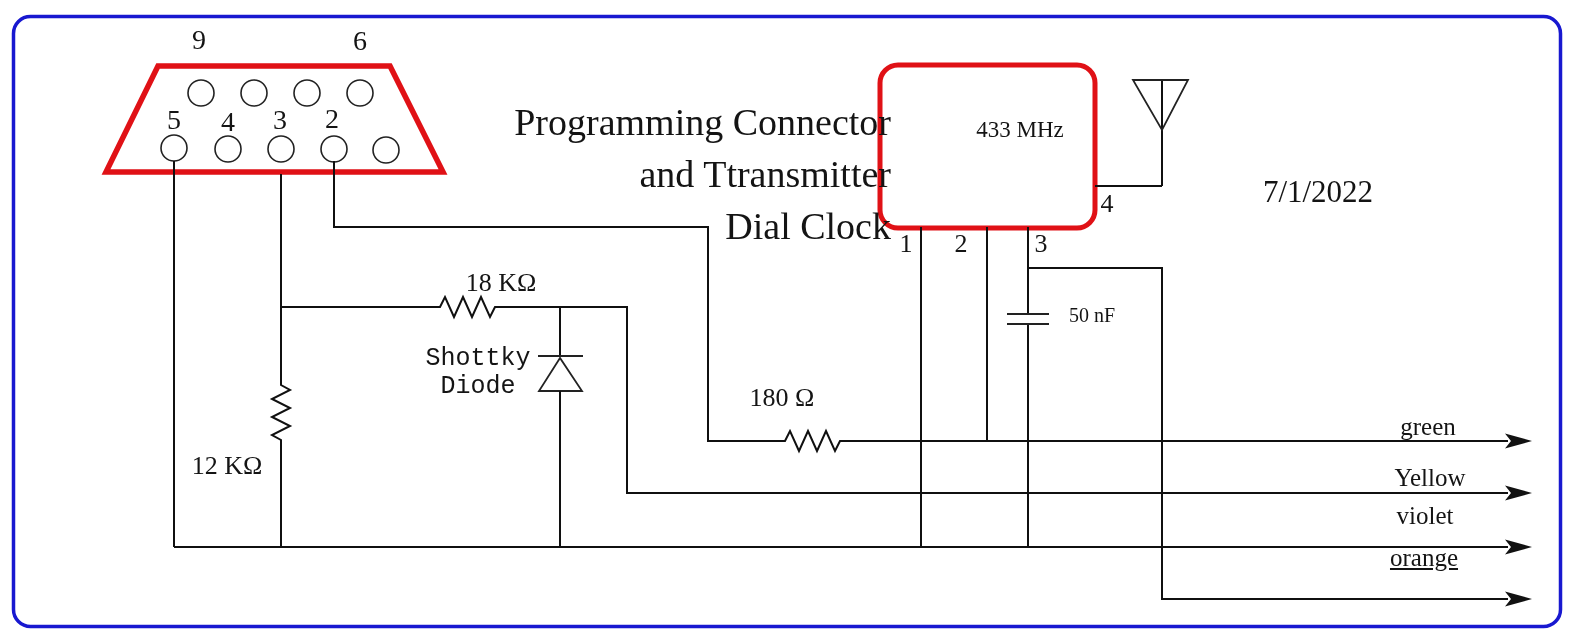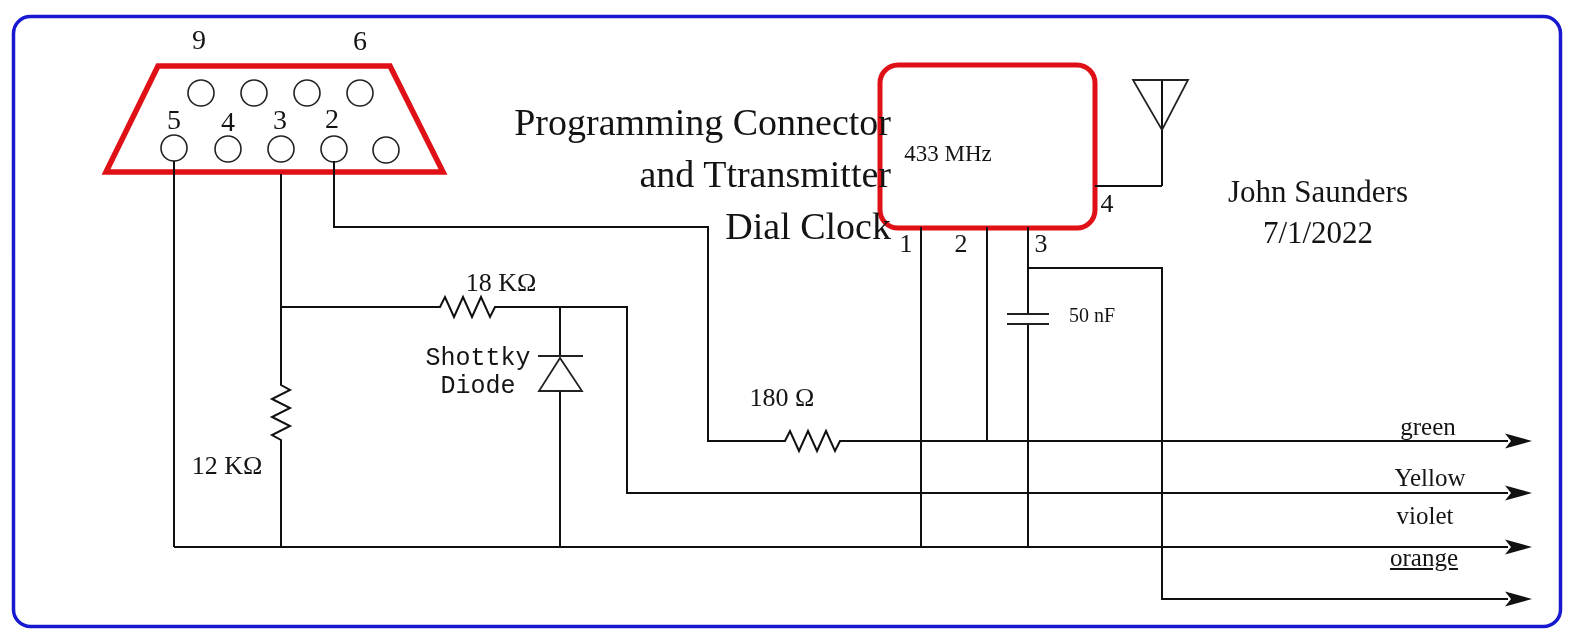--- a/index.html
+++ b/index.html
@@ -15,22 +15,22 @@
   .fs24{font-size:20px;}
   .title{
     position:absolute;left:391px;top:55px;width:500px;text-align:right;
     font-size:38px;line-height:52px;margin-top:41px;
   }
   .author{
     position:absolute;left:1193px;top:171px;width:250px;text-align:center;
     font-size:31px;line-height:41px;
   }
   .txname{
-    position:absolute;left:848px;top:116px;width:200px;text-align:center;
-    font-size:23px;line-height:27px;margin-top:24px;
+    position:absolute;left:920px;top:116px;width:200px;text-align:center;
+    font-size:23px;line-height:27px;
   }
   .diodelbl{
     position:absolute;left:478px;top:345px;transform:translateX(-50%);
     text-align:center;font-size:25px;line-height:28px;font-family:Liberation Mono, monospace;
   }
   .wire{stroke:#101010;stroke-width:2;fill:none;}
   .thin{stroke:#222222;fill:none;}
 </style>
 </head>
 <body>
@@ -86,21 +86,20 @@
     <polygon points="1532,599 1505,591.5 1511,599 1505,606.5" fill="#111111"></polygon>
   </svg>
 
   <div class="title">
     <div>Programming Connector</div>
     <div>and Ttransmitter</div>
     <div>Dial Clock</div>
   </div>
 
   <div class="author">
-    <div>John Saunders</div>
     <div>7/1/2022</div>
   </div>
 
   <div class="lbl fs28" style="left:199px;top:25px;">9</div>
   <div class="lbl fs28" style="left:360px;top:26px;">6</div>
   <div class="lbl fs28" style="left:174px;top:105px;">5</div>
   <div class="lbl fs28" style="left:228px;top:107px;">4</div>
   <div class="lbl fs28" style="left:280px;top:105px;">3</div>
   <div class="lbl fs28" style="left:332px;top:104px;">2</div>
 

